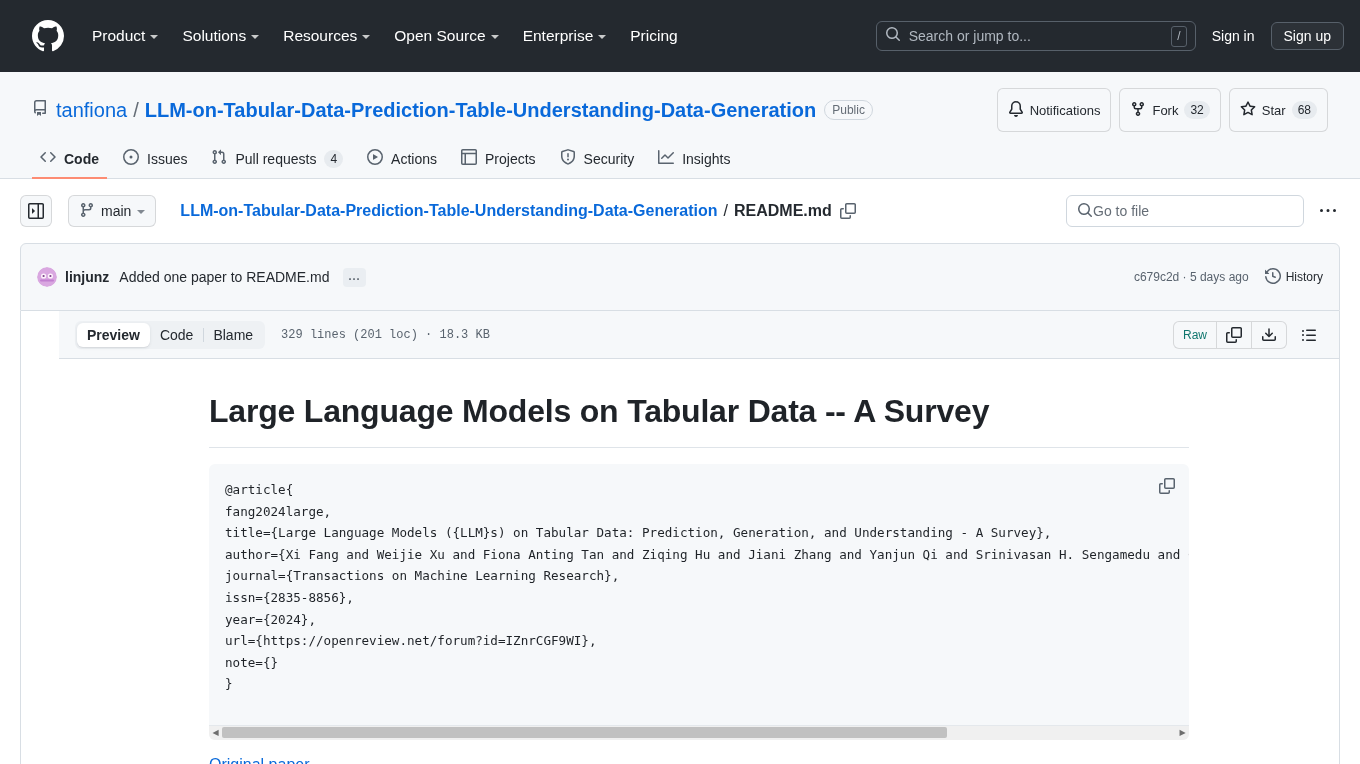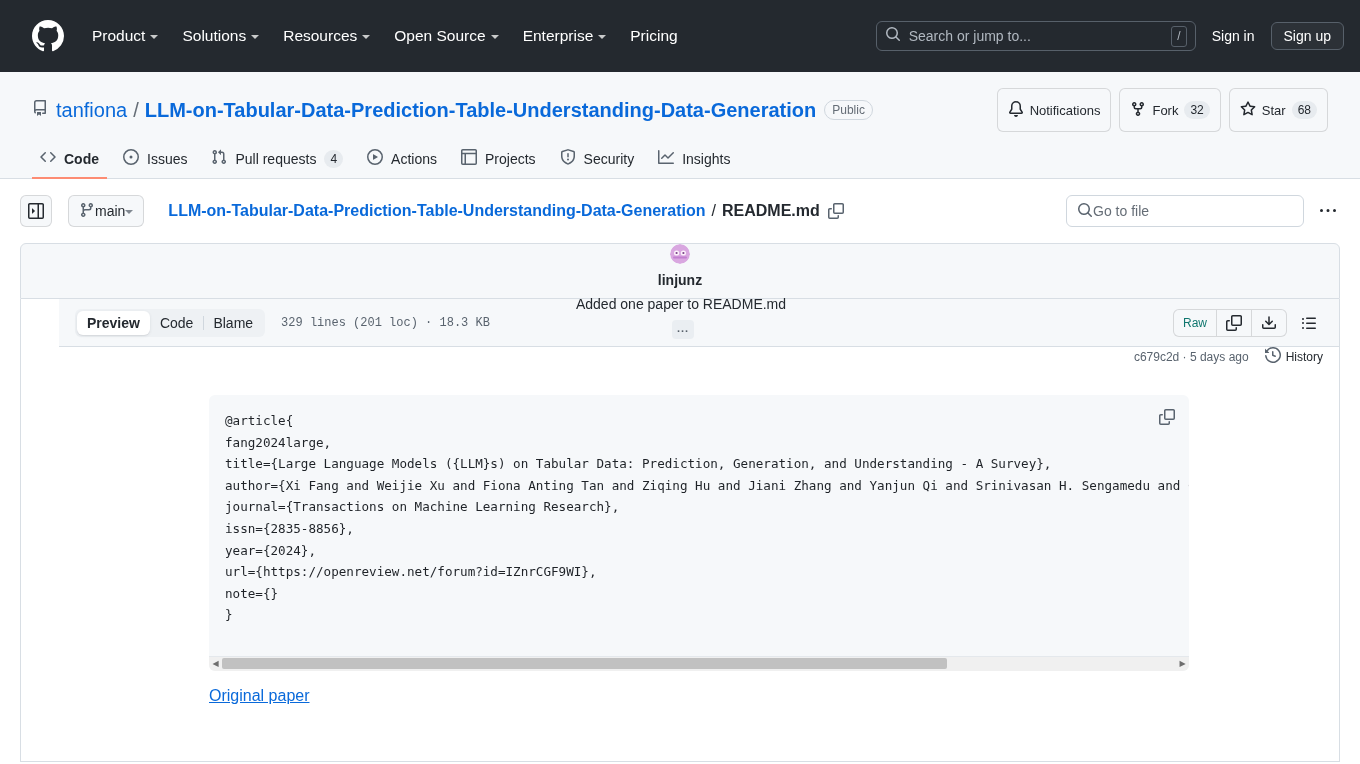--- a/index.html
+++ b/index.html
@@ -200,21 +200,21 @@
     border: 1px solid rgba(31,35,40,0.15);
     border-radius: 6px;
     background: #f6f8fa;
     display: flex; align-items: center; justify-content: center;
     cursor: pointer;
     flex: none;
   }
   .branch-btn {
     display: inline-flex;
     align-items: center;
-    gap: 0;
+    gap: 6px;
     height: 32px;
     padding: 0 10px;
     background: #f6f8fa;
     border: 1px solid rgba(31,35,40,0.15);
     border-radius: 6px;
     font-size: 14px;
     color: #24292f;
     cursor: pointer;
     margin-left: 8px;
   }
@@ -263,26 +263,25 @@
     letter-spacing: 1px;
     line-height: 0;
   }
 
   
   .commit-bar {
     margin: 0 20px;
     border: 1px solid #d8dee4;
     border-radius: 6px 6px 0 0;
     background: #f6f8fa;
-    height: 56px;
+    height: 68px;
     display: flex;
     align-items: center;
     padding: 0 16px;
     gap: 8px;
-    flex-direction: column;
   }
   .avatar {
     width: 20px; height: 20px;
     border-radius: 50%;
     flex: none;
     overflow: hidden;
     display: block;
   }
   .commit-author {
     font-size: 14px;
@@ -774,20 +773,21 @@
       <div class="outline-btn">
         <svg width="16" height="16" viewBox="0 0 16 16" fill="#24292f">
             <path d="M5.75 2.5h8.5a.75.75 0 0 1 0 1.5h-8.5a.75.75 0 0 1 0-1.5Zm0 5h8.5a.75.75 0 0 1 0 1.5h-8.5a.75.75 0 0 1 0-1.5Zm0 5h8.5a.75.75 0 0 1 0 1.5h-8.5a.75.75 0 0 1 0-1.5ZM2 14a1 1 0 1 1 0-2 1 1 0 0 1 0 2Zm1-6a1 1 0 1 1-2 0 1 1 0 0 1 2 0Zm-1-3a1 1 0 1 1 0-2 1 1 0 0 1 0 2Z"></path>
           </svg>
       </div>
     </div>
   </div>
 
   <div class="md-body">
     <div class="md-inner">
+      <h1 class="md-h1">Large Language Models on Tabular Data -- A Survey</h1>
 
       <div class="codeblock-wrap">
         <div class="code-copy">
           <svg width="16" height="16" viewBox="0 0 16 16" fill="#59636e">
               <path d="M0 6.75C0 5.784.784 5 1.75 5h1.5a.75.75 0 0 1 0 1.5h-1.5a.25.25 0 0 0-.25.25v7.5c0 .138.112.25.25.25h7.5a.25.25 0 0 0 .25-.25v-1.5a.75.75 0 0 1 1.5 0v1.5A1.75 1.75 0 0 1 9.25 16h-7.5A1.75 1.75 0 0 1 0 14.25Z"></path>
               <path d="M5 1.75C5 .784 5.784 0 6.75 0h7.5C15.216 0 16 .784 16 1.75v7.5A1.75 1.75 0 0 1 14.25 11h-7.5A1.75 1.75 0 0 1 5 9.25Zm1.75-.25a.25.25 0 0 0-.25.25v7.5c0 .138.112.25.25.25h7.5a.25.25 0 0 0 .25-.25v-7.5a.25.25 0 0 0-.25-.25Z"></path>
             </svg>
         </div>
         <pre class="codeblock"><code id="code-content">@article{
 fang2024large,

